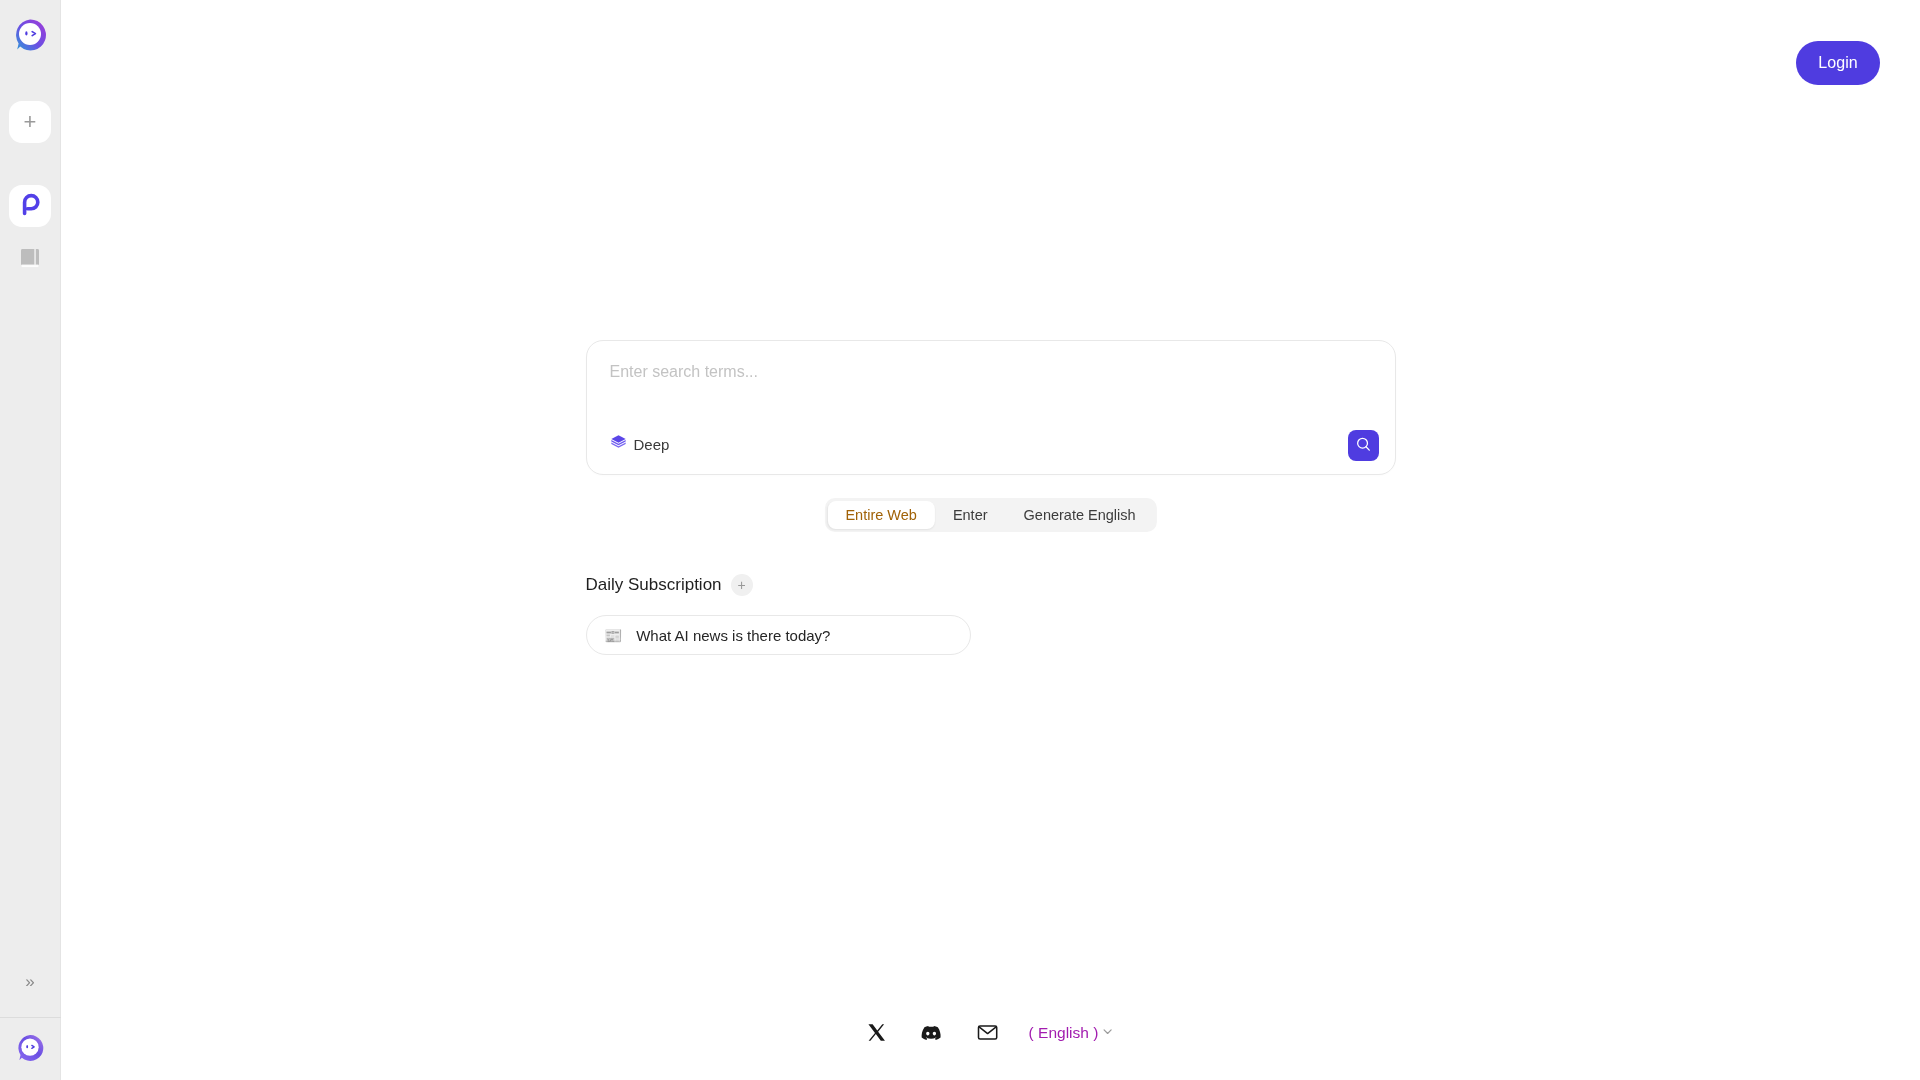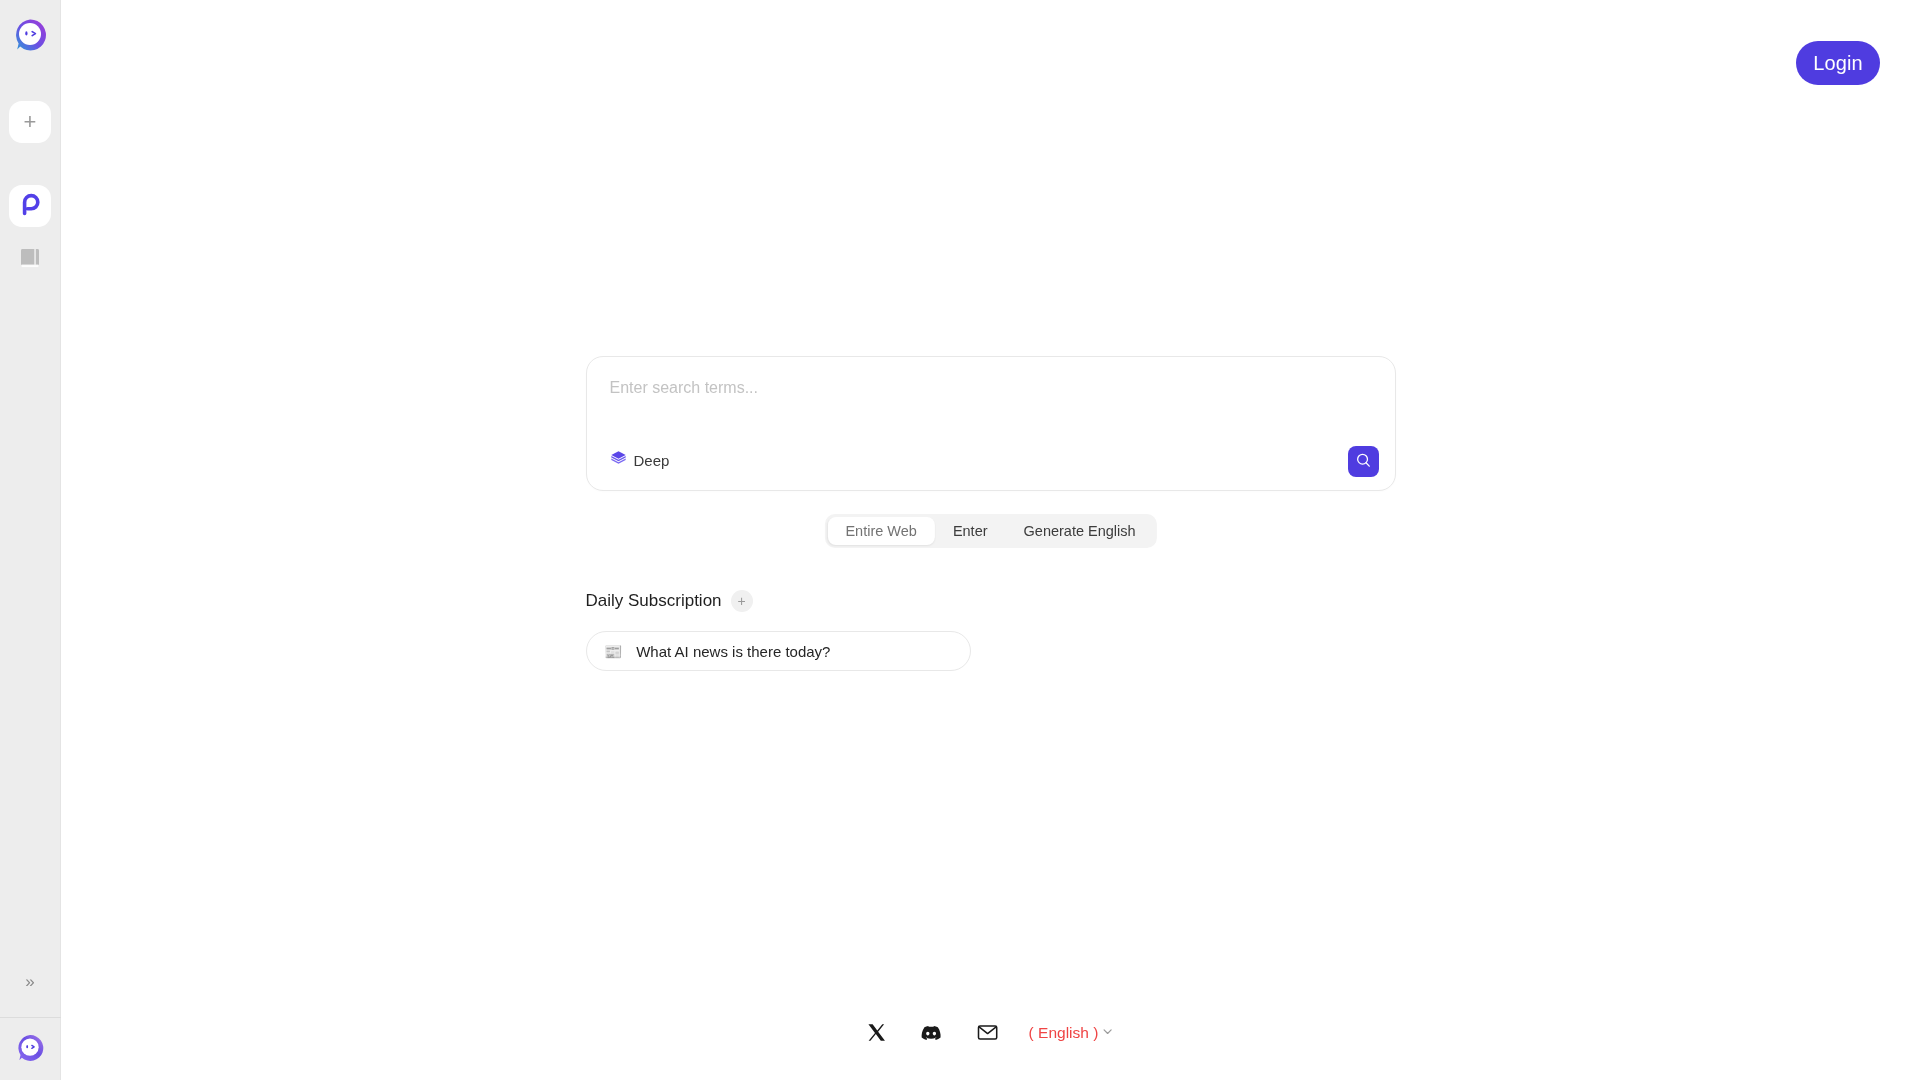--- a/index.html
+++ b/index.html
@@ -81,21 +81,21 @@
   
   #login-button {
     position: absolute;
     right: 40px;
     top: 41px;
     width: 84px;
     height: 44px;
     border-radius: 22px;
     background: #4f3ce0;
     color: #ffffff;
-    font-size: 20px;
+    font-size: 16px;
     display: flex;
     align-items: center;
     justify-content: center;
     cursor: pointer;
     border: none;
     font-family: inherit;
     letter-spacing: .1px;
   }
 
   
@@ -117,21 +117,21 @@
     font-size: 33px;
     font-weight: 400;
     text-align: center;
     color: #1b1b1b;
     letter-spacing: 1px;
     line-height: 1.3;
   }
 
   
   #search-box {
-    margin-top: 38px;
+    margin-top: 22px;
     width: 810px;
     height: 135px;
     border: 1px solid #e8e8e8;
     border-radius: 17px;
     background: #ffffff;
     position: relative;
     box-shadow: 0 1px 2px rgba(0,0,0,0.015);
   }
 
   #search-input {
@@ -199,21 +199,21 @@
     display: flex;
     align-items: center;
     font-size: 14.5px;
     color: #3c3c3c;
     cursor: pointer;
     white-space: nowrap;
   }
   .tab.active {
     background: #ffffff;
     box-shadow: 0 1px 2px rgba(0,0,0,0.07);
-    color: #737373;
+    color: #a16207;
   }
 
   
   #subscription-section {
     margin-top: 42px;
   }
   #subscription-header {
     display: flex;
     align-items: center;
     gap: 9px;
@@ -265,21 +265,21 @@
     cursor: pointer;
     display: flex;
     align-items: center;
     justify-content: center;
     color: #1c1c1c;
   }
   #language-selector {
     display: flex;
     align-items: center;
     gap: 3px;
-    color: #ef4444;
+    color: #a21caf;
     font-size: 15.5px;
     cursor: pointer;
     margin-left: -4px;
   }
 </style>
 </head>
 <body>
 
 <div id="sidebar">
 

